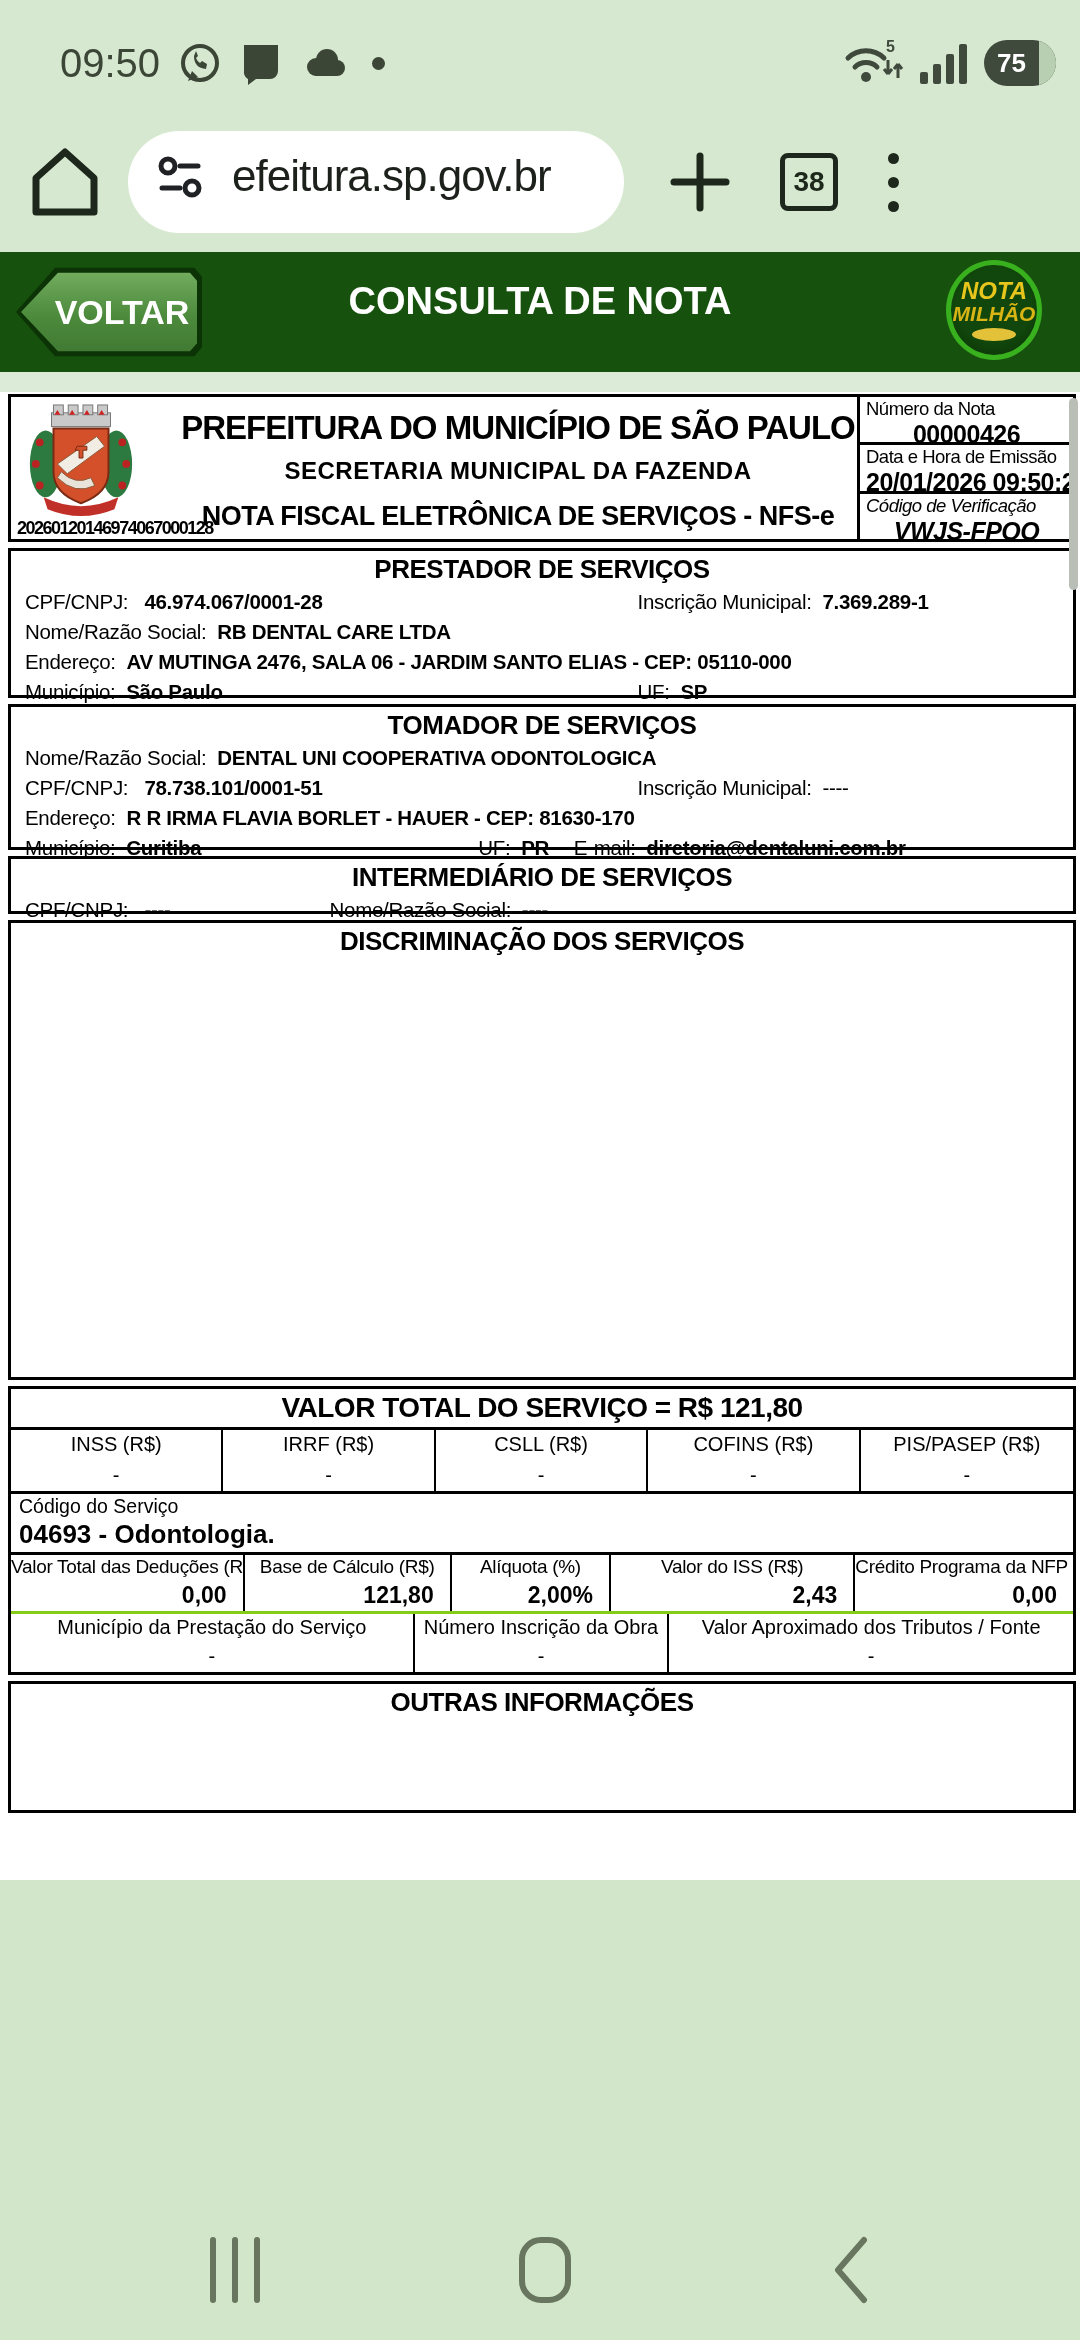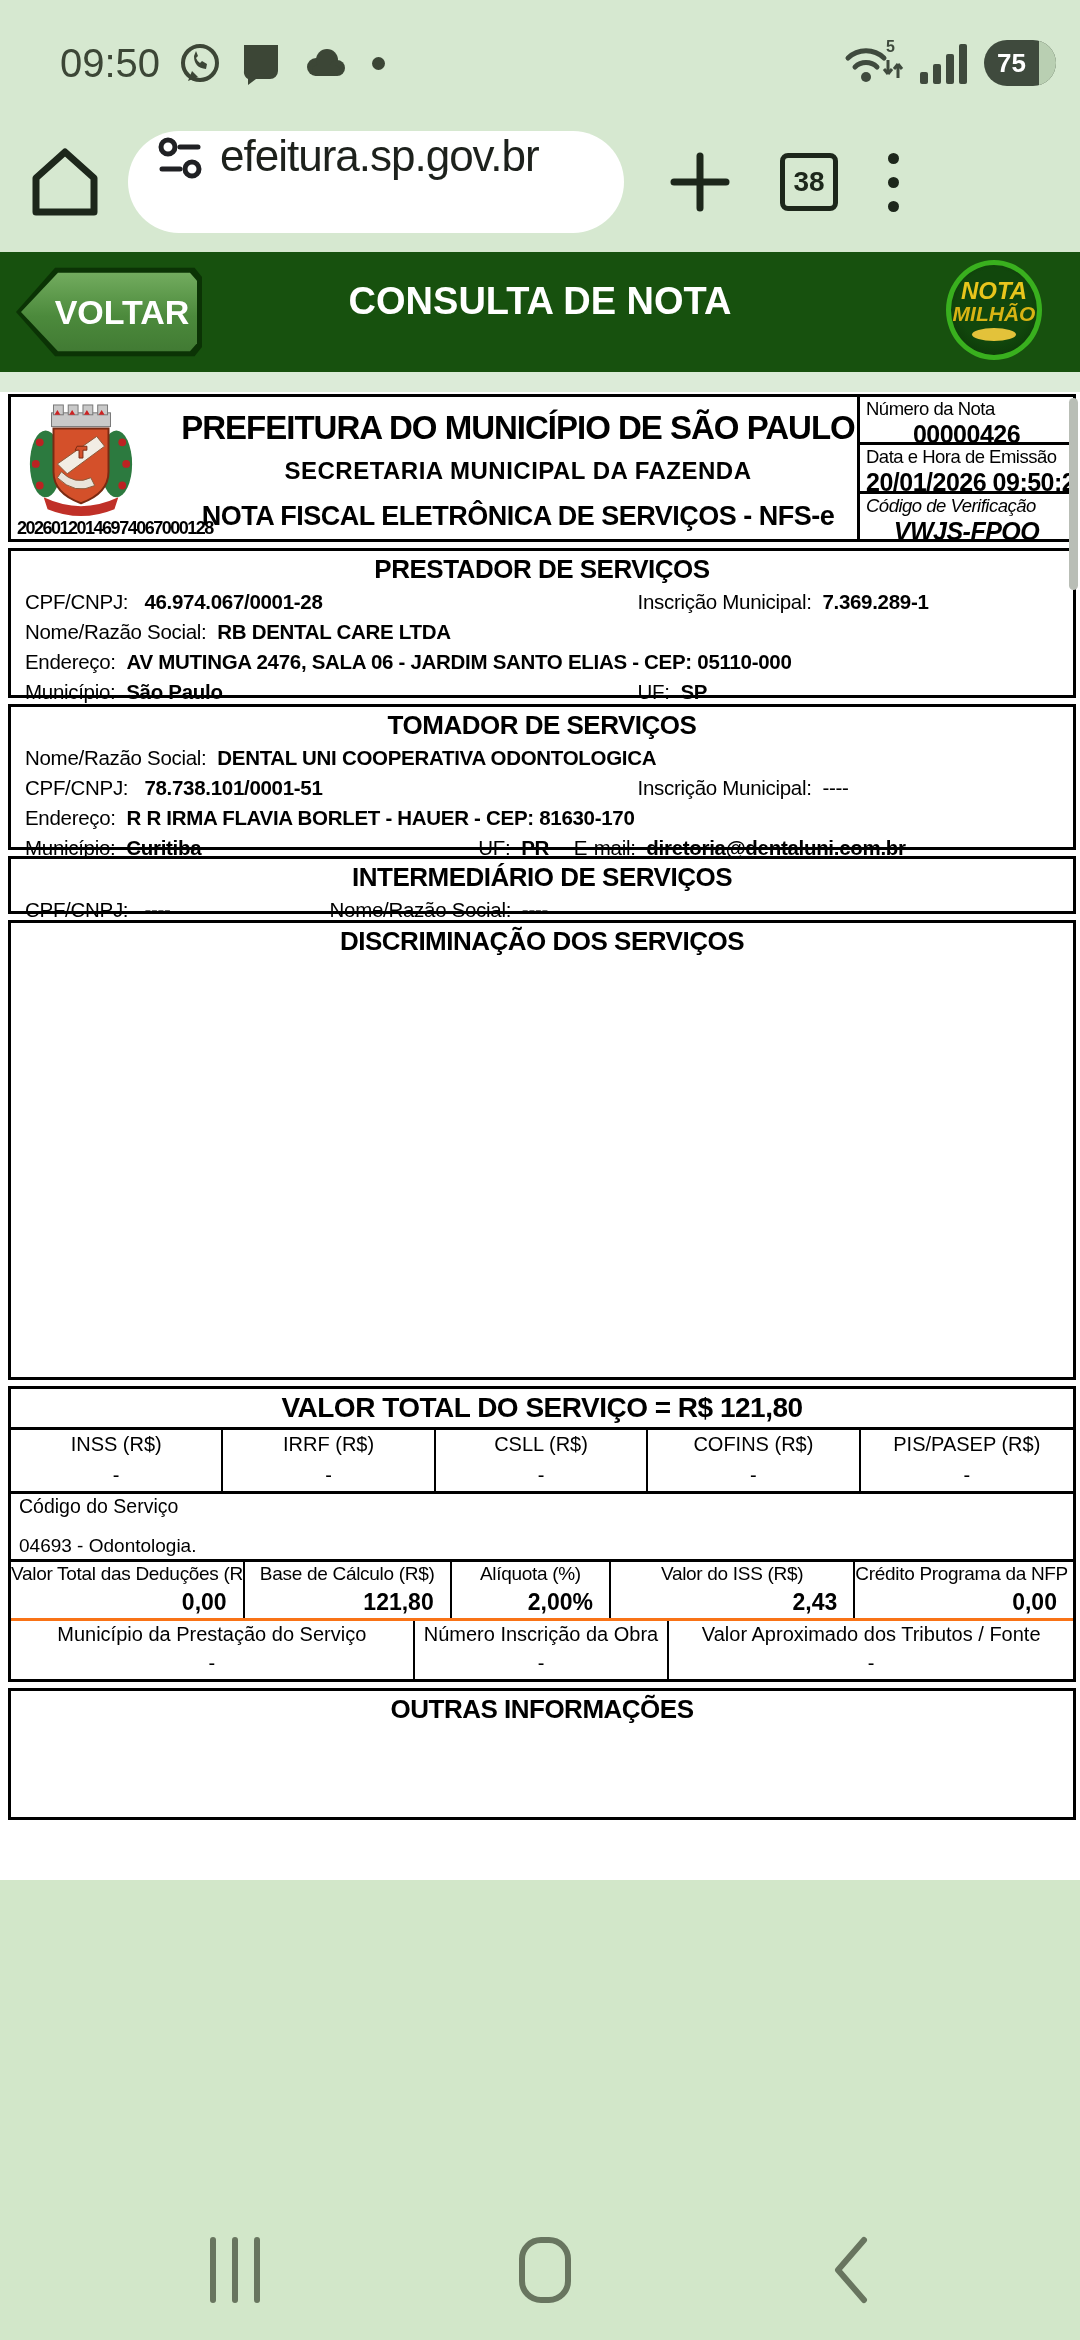--- a/index.html
+++ b/index.html
@@ -14,21 +14,21 @@
   .sb-dot { width:13px; height:13px; border-radius:50%; background:#3c4636; margin-left:6px; }
   .sb-right { display:flex; align-items:center; gap:14px; }
   .battery { position:relative; width:72px; height:46px; border-radius:23px; background:#3f4a3d; overflow:hidden;
     display:flex; align-items:center; }
   .battery .cap { position:absolute; right:0; top:0; width:17px; height:46px; background:#b9cfb2; }
   .battery span { position:relative; width:55px; text-align:center; color:#fff; font-size:26px; font-weight:bold; }
 
   
   .browserbar { position:absolute; top:112px; left:0; width:1080px; height:140px; background:#d6e8d0;
     display:flex; align-items:center; padding:0 28px; gap:10px; }
-  .urlpill { display:flex; align-items:flex-start; gap:14px; width:496px; height:102px; margin-left:16px;
+  .urlpill { display:flex; align-items:center; gap:26px; width:496px; height:102px; margin-left:16px;
     background:#fff; border-radius:52px; padding:0 20px 12px 26px; overflow:hidden; }
   .urltext { font-size:44px; color:#1d211c; white-space:nowrap; letter-spacing:-1px; }
   .toolbtn { display:flex; align-items:center; justify-content:center; }
   .tabbox { width:58px; height:58px; border:5px solid #1d271b; border-radius:8px;
     display:flex; align-items:center; justify-content:center; font-size:28px; font-weight:bold; color:#1d271b; margin-left:38px; }
   .plusbtn { margin-left:34px; }
   .menubtn { margin-left:40px; display:flex; flex-direction:column; gap:13px; }
   .menubtn i { width:11px; height:11px; border-radius:50%; background:#1d271b; }
 
   
@@ -85,27 +85,27 @@
   
   .tablestack { border:3px solid #000; width:1068px; margin-bottom:6px; }
   .vt-row { text-align:center; font-size:28px; font-weight:bold; padding:3px 0; letter-spacing:-0.5px; }
   .grid5a { display:grid; grid-template-columns:repeat(5,1fr); border-top:3px solid #000; }
   .grid5a > div { border-right:2px solid #000; text-align:center; padding:3px 4px 2px; }
   .grid5a > div:last-child { border-right:none; }
   .tax-h { font-size:20px; }
   .tax-v { font-size:20px; padding-top:8px; padding-bottom:2px; }
   .cod-row { border-top:3px solid #000; padding:1px 0 2px 8px; }
   .cod-lbl { font-size:19.5px; }
-  .cod-val { font-size:19px; font-weight:normal; margin-top:17px; }
+  .cod-val { font-size:26px; font-weight:bold; margin-top:1px; }
   .grid5b { display:grid; grid-template-columns:22% 19.5% 15% 23% 20.5%; border-top:3px solid #000; }
   .grid5b > div { border-right:2px solid #000; padding:1px 0 2px; overflow:hidden; }
   .grid5b > div:last-child { border-right:none; }
   .calc-h { font-size:19px; text-align:center; white-space:nowrap; letter-spacing:-0.3px; }
   .calc-v { font-size:23px; font-weight:bold; text-align:right; padding-right:16px; margin-top:4px; }
-  .grid3 { display:grid; grid-template-columns:38% 24% 38%; border-top:3px solid #f97316; }
+  .grid3 { display:grid; grid-template-columns:38% 24% 38%; border-top:3px solid #84cc16; }
   .grid3 > div { border-right:2px solid #000; text-align:center; padding:2px 4px; }
   .grid3 > div:last-child { border-right:none; }
   .ex-h { font-size:20px; }
   .ex-v { font-size:20px; padding-top:6px; padding-bottom:2px; }
 
   .outras-box { height:132px; }
   .outras-text { font-size:20px; line-height:26px; padding:2px 10px 0 8px; letter-spacing:-0.3px; }
 
   .scrollthumb { position:absolute; right:2px; top:398px; width:9px; height:192px; background:#b9beb6; border-radius:5px; }
 

